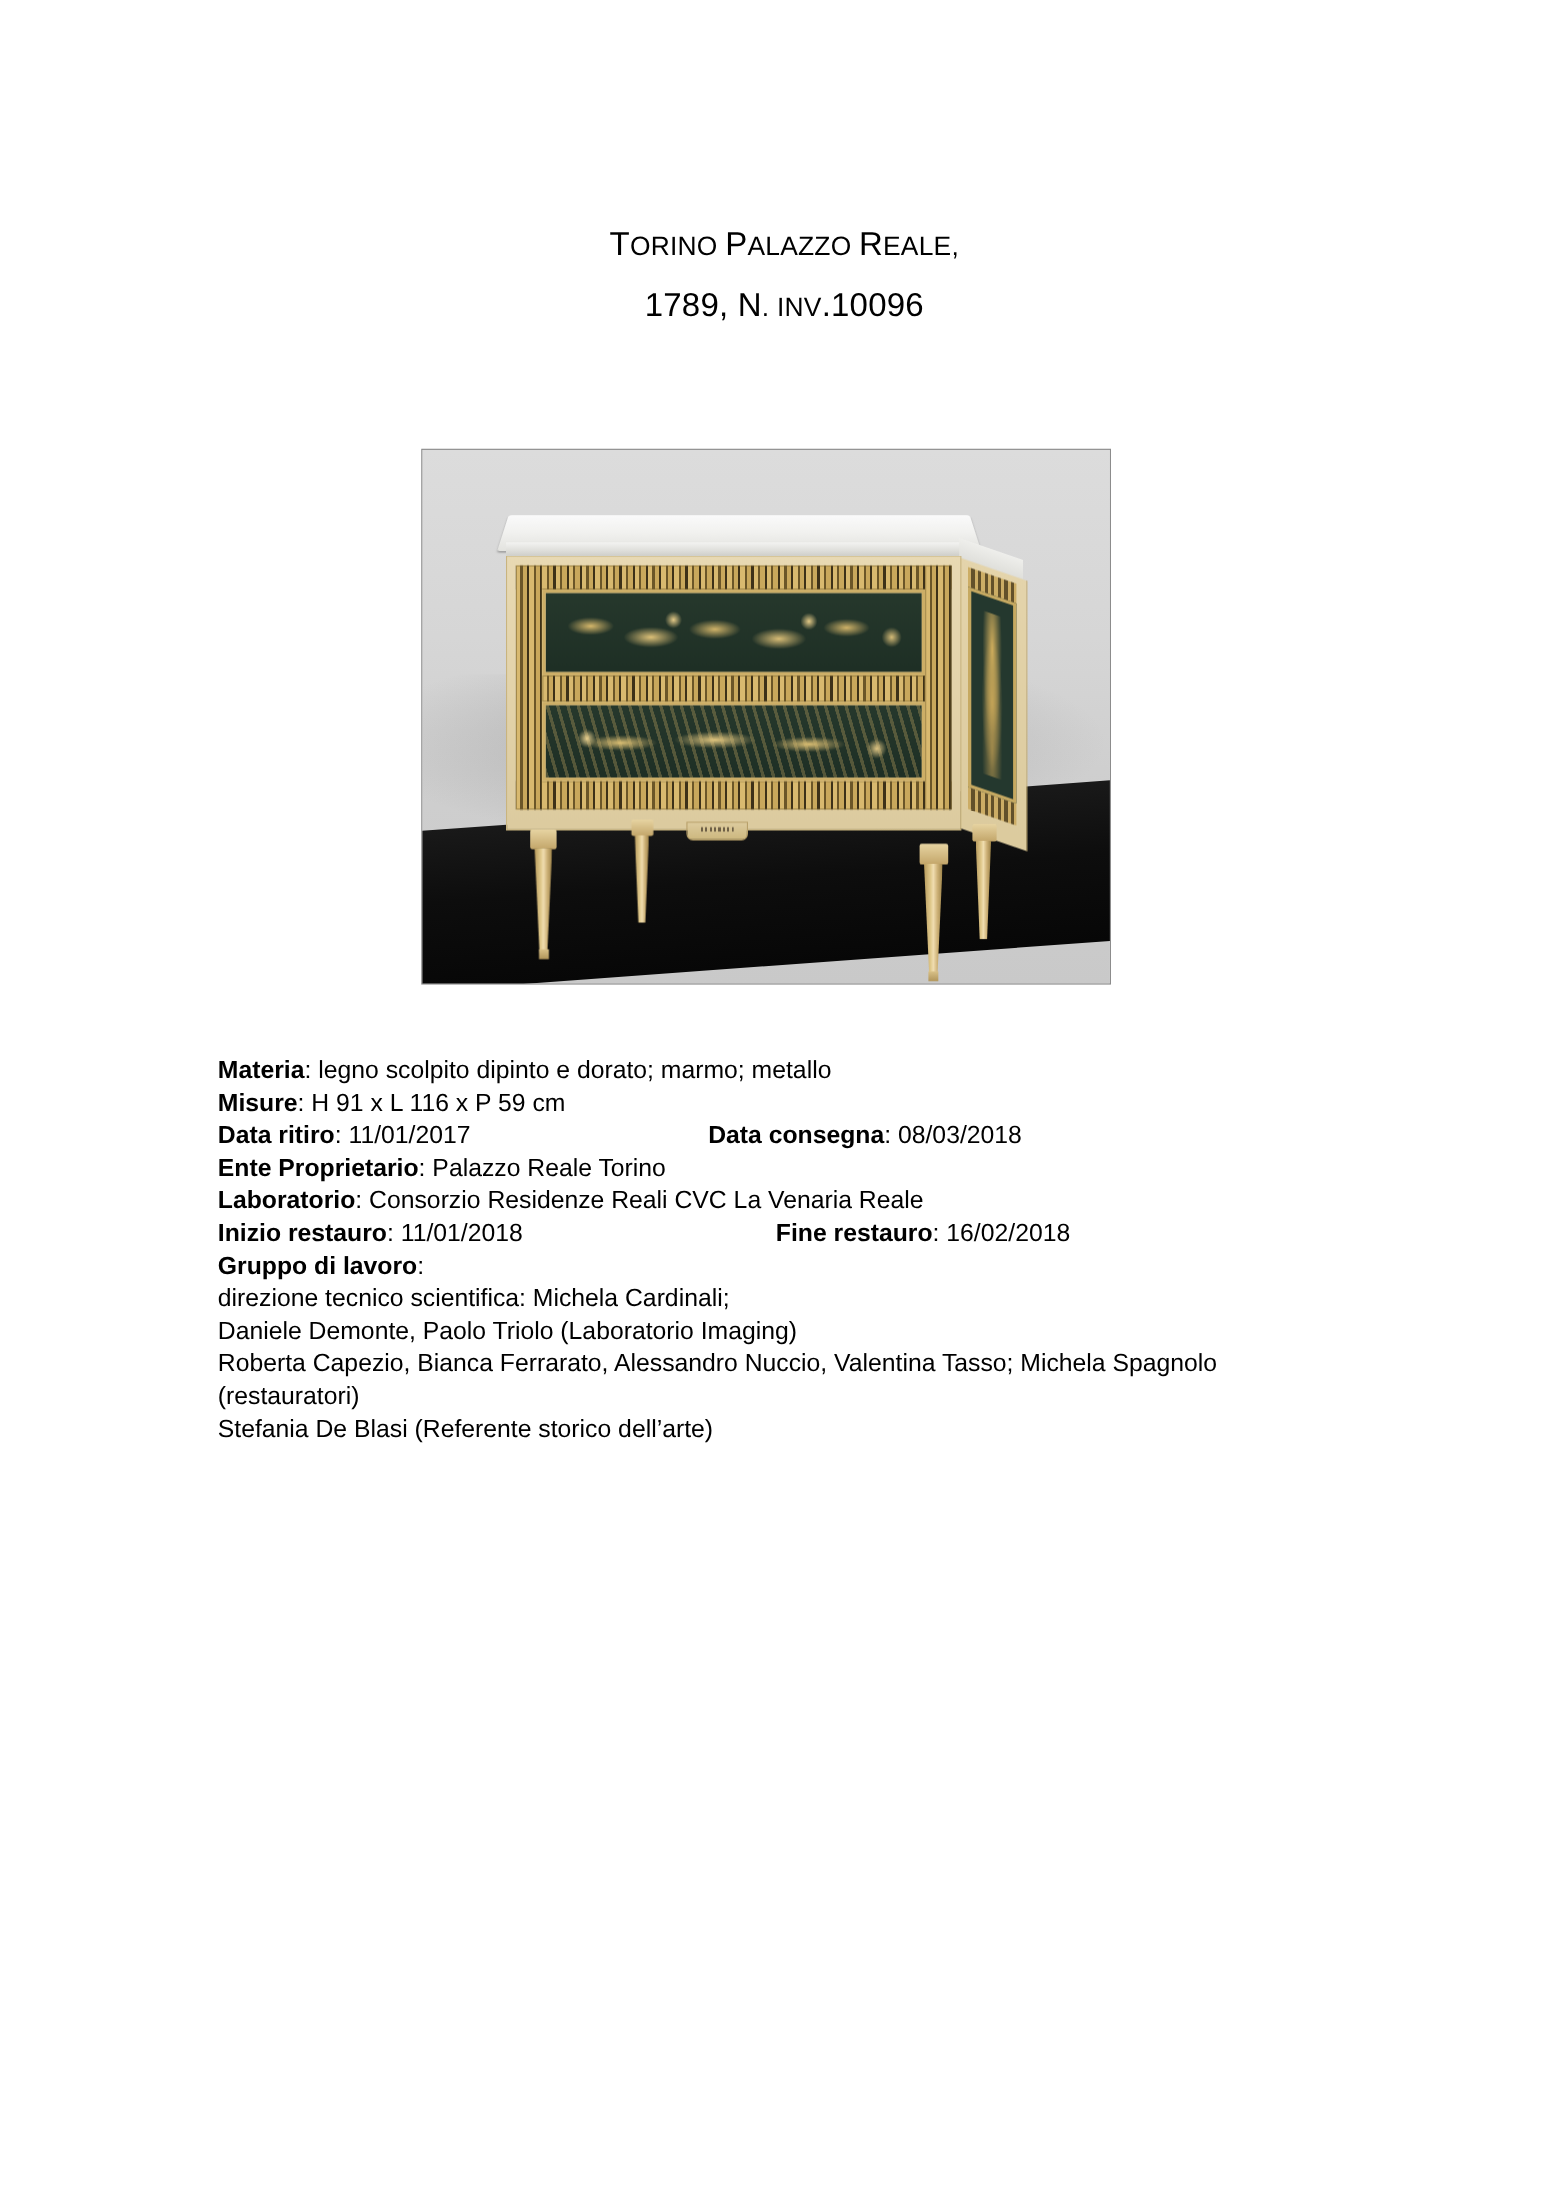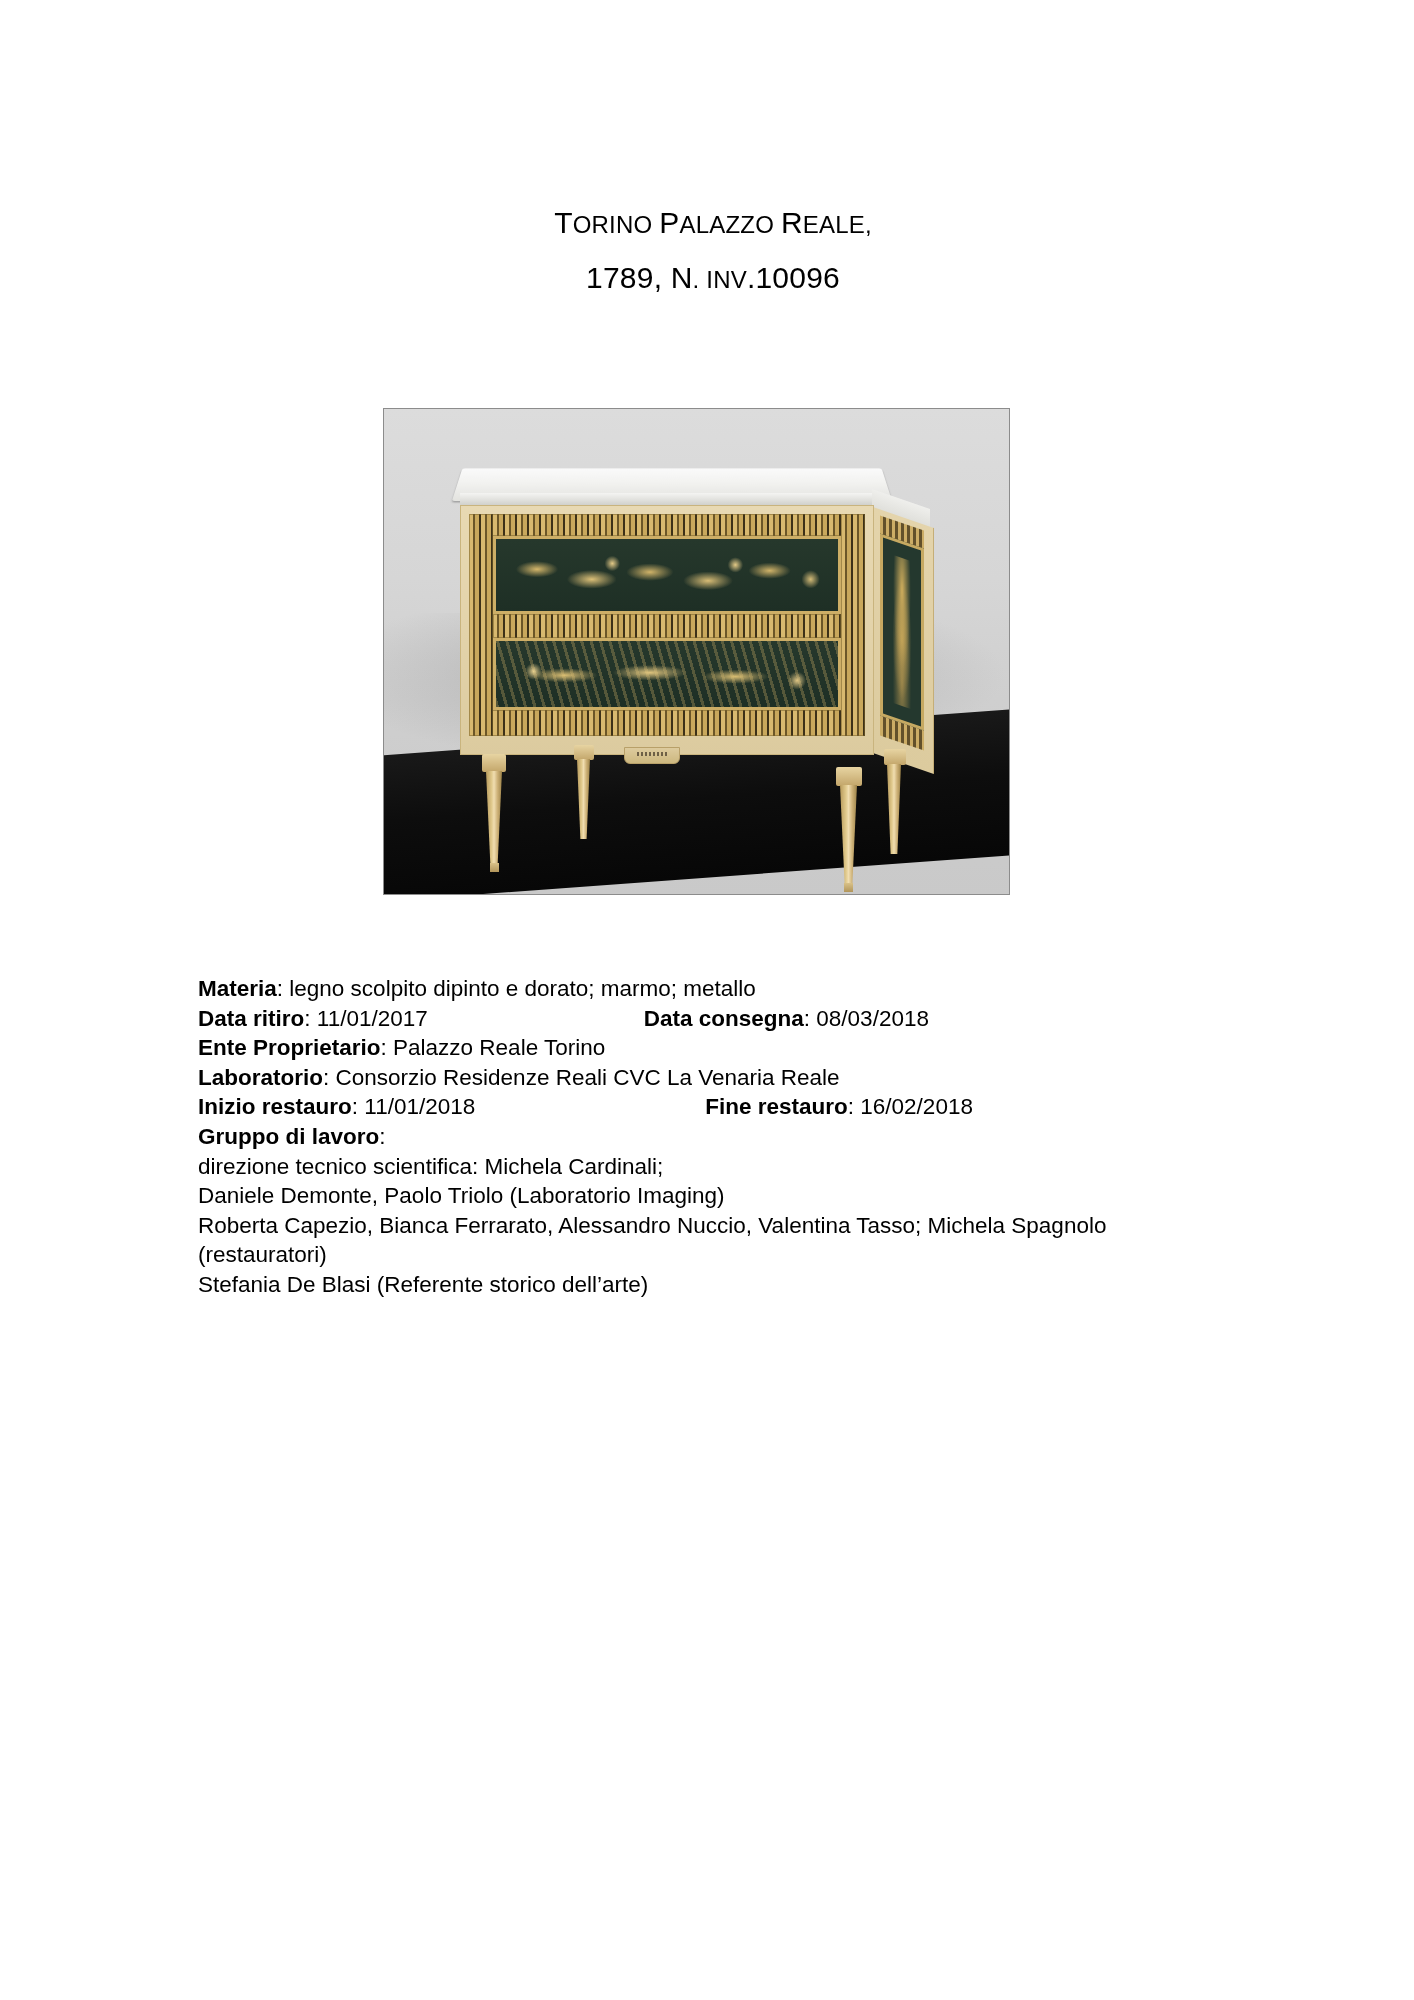--- a/index.html
+++ b/index.html
@@ -236,21 +236,20 @@
   }
 
   
   .meta {
     position: absolute;
     left: 198px;
     top: 958px;
     width: 1050px;
     font-size: 22.5px;
     line-height: 29.6px;
-    margin-top: 16px;
   }
   .meta .row { white-space: nowrap; }
   .meta b { font-weight: bold; }
   .spacer-col {
     display: inline-block;
     width: 216px;
   }
   .credits { white-space: nowrap; }
   .credits.wrap { white-space: normal; width: 960px; }
 </style>
@@ -317,20 +316,21 @@
 
       <div class="leg-cap" style="left:440px; top:300px; width:22px; height:16px;"></div>
       <div class="leg" style="left:443px; top:315px; width:14px; height:90px; clip-path: polygon(0 0,100% 0,74% 100%,26% 100%);"></div>
     </div>
   </div>
 
   <div class="meta">
 
     <div class="row"><b>Materia</b><span>: </span><span>legno scolpito dipinto e dorato; marmo; metallo</span></div>
 
+    <div class="row"><b>Misure</b><span>: </span><span>H 91 x L 116 x P 59 cm</span></div>
 
     <div class="row"><b>Data ritiro</b><span>: </span><span>11/01/2017</span><span class="spacer-col"></span><b>Data consegna</b><span>: </span><span>08/03/2018</span></div>
 
 
     <div class="row"><b>Ente Proprietario</b><span>: </span><span>Palazzo Reale Torino</span></div>
 
     <div class="row"><b>Laboratorio</b><span>: </span><span>Consorzio Residenze Reali CVC La Venaria Reale</span></div>
 
     <div class="row"><b>Inizio restauro</b><span>: </span><span>11/01/2018</span><span class="spacer-col" style="width:230px;"></span><b>Fine restauro</b><span>: </span><span>16/02/2018</span></div>
 

